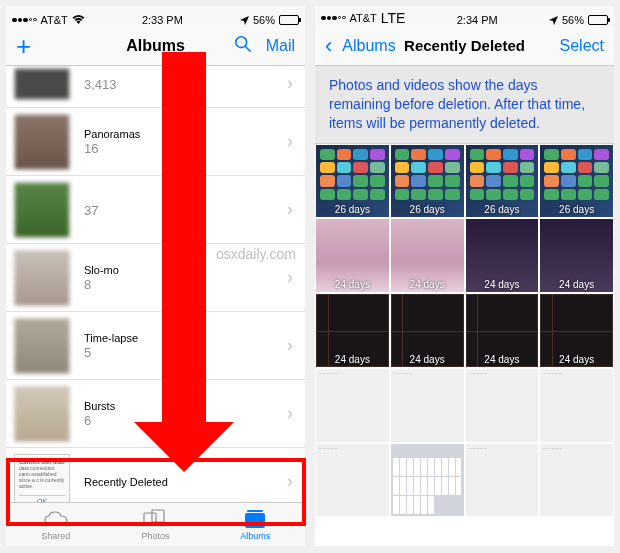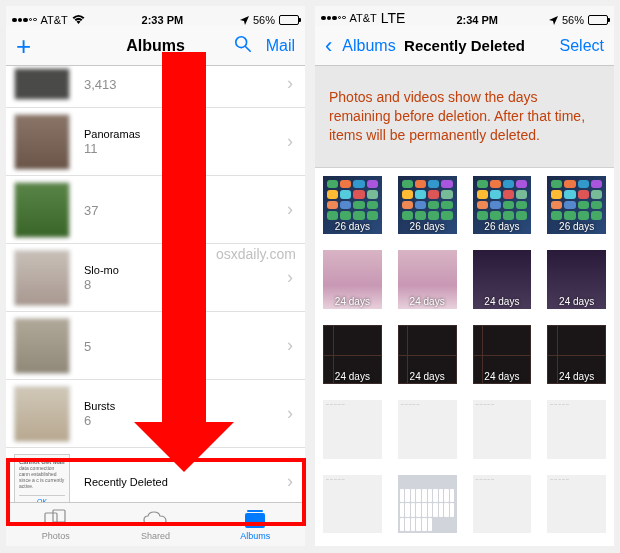--- a/index.html
+++ b/index.html
@@ -19,21 +19,21 @@
 
 .status-bar {
   height: 20px; background: #f7f7f7; color: #000;
   display: flex; align-items: flex-end; justify-content: space-between;
   padding: 0 6px; font-size: 11px; font-weight: 500;
 }
 .sb-left, .sb-right { display: flex; align-items: center; gap: 4px; }
 .signal-dots { display: flex; gap: 1px; }
 .sig-dot { width: 4.5px; height: 4.5px; border-radius: 50%; background: #000; }
 .sig-dot.off { background: transparent; border: 0.5px solid #000; width: 3.5px; height: 3.5px;}
-.time { font-weight: 700; }
+.time { font-weight: 400; }
 .battery { width: 20px; height: 10px; border: 1px solid #000; border-radius: 2px; position: relative; display: inline-block;}
 .battery::after { content: ""; position: absolute; right: -3px; top: 2px; width: 2px; height: 4px; background: #000; border-radius: 0 1px 1px 0;}
 .battery-fill { height: 100%; background: #000; }
 
 .nav-bar {
   height: 40px; background: #f7f7f7cc; border-bottom: 0.5px solid #c8c8c8;
   display: flex; align-items: center; justify-content: space-between;
   padding: 0 10px; position: relative;
 }
 .nav-title { position: absolute; left: 0; right: 0; text-align: center; font-size: 16px; font-weight: 600; pointer-events: none;}
@@ -62,28 +62,28 @@
 
 .tab-bar {
   height: 44px; background: #f7f7f7; border-top: 0.5px solid #c8c8c8;
   display: flex; justify-content: space-around; align-items: center;
 }
 .tab { display: flex; flex-direction: column; align-items: center; font-size: 9px; color: #8e8e8e; gap: 1px; width: 60px;}
 .tab.active { color: #007aff; }
 .tab-icon { width: 26px; height: 22px; display: flex; align-items: center; justify-content: center;}
 
 .info-banner {
-  background: #e8e8e8; color: #c2410c; font-size: 14px;
-  padding: 22px 14px; line-height: 1.35; border-bottom: 0.5px solid #d0d0d0;
+  background: #e8e8e8; color: #1d4ed8; font-size: 14px;
+  padding: 10px 14px; line-height: 1.35; border-bottom: 0.5px solid #d0d0d0;
 }
 .grid { flex: 1; padding: 0; overflow: hidden; background: #fff; }
 .grid-row { display: flex; }
 .grid-cell {
   flex: 1; aspect-ratio: 1; position: relative; background: #222;
-  margin: 8px; overflow: hidden; display: flex; align-items: center; justify-content: flex-end;
+  margin: 1px; overflow: hidden; display: flex; align-items: center; justify-content: flex-end;
 }
 .grid-cell .days-label {
   position: absolute; bottom: 2px; left: 0; right: 0;
   text-align: center; color: #fff; font-size: 10px;
   text-shadow: 0 0 3px rgba(0,0,0,0.8);
 }
 .grid-cell .inner { width: 100%; height: 100%; }
 .home-screen-thumb { background: linear-gradient(135deg, #1a2a4a, #2a4a7a); display: grid; grid-template-columns: repeat(4, 1fr); grid-template-rows: repeat(5, 1fr); gap: 2px; padding: 4px;}
 .home-screen-thumb i { background: #4a6; border-radius: 3px; display: block;}
 .home-screen-thumb i:nth-child(2){background:#e74;} .home-screen-thumb i:nth-child(3){background:#39c;} .home-screen-thumb i:nth-child(4){background:#a5d;}
@@ -164,21 +164,21 @@
         <div class="album-text">
           <span class="album-name"></span>
           <span class="album-count">3,413</span>
         </div>
         <span class="disclosure">›</span>
       </div>
       <div class="album-row">
         <div class="album-thumb" style="background:linear-gradient(#8a7568,#6a5548); filter:blur(2px)"></div>
         <div class="album-text">
           <span class="album-name">Panoramas</span>
-          <span class="album-count">11</span>
+          <span class="album-count">16</span>
         </div>
         <span class="disclosure">›</span>
       </div>
       <div class="album-row">
         <div class="album-thumb" style="background:linear-gradient(#5a8548,#3a6528); filter:blur(2px)"></div>
         <div class="album-text">
           <span class="album-count">37</span>
         </div>
         <span class="disclosure">›</span>
       </div>
@@ -186,20 +186,21 @@
         <div class="album-thumb" style="background:linear-gradient(#c8c0b8,#a89890); filter:blur(2px)"></div>
         <div class="album-text">
           <span class="album-name">Slo-mo</span>
           <span class="album-count">8</span>
         </div>
         <span class="disclosure">›</span>
       </div>
       <div class="album-row">
         <div class="album-thumb pixelated" style="background:linear-gradient(#b0a898,#908878)"></div>
         <div class="album-text">
+          <span class="album-name">Time-lapse</span>
           <span class="album-count">5</span>
         </div>
         <span class="disclosure">›</span>
       </div>
       <div class="album-row">
         <div class="album-thumb pixelated" style="background:linear-gradient(#d0c8b8,#b8a890)"></div>
         <div class="album-text">
           <span class="album-name">Bursts</span>
           <span class="album-count">6</span>
         </div>
@@ -213,36 +214,36 @@
           </div>
           <div class="ok">OK</div>
         </div>
         <div class="album-text">
           <span class="album-name">Recently Deleted</span>
         </div>
         <span class="disclosure">›</span>
       </div>
     </div>
     <div class="tab-bar">
+      <div class="tab">
+        <span class="tab-icon">
+            <svg width="26" height="18" viewBox="0 0 26 18">
+              <path d="M7 15 Q2 15 2 10 Q2 6 6 6 Q7 2 12 2 Q17 2 18 6 Q24 6 24 11 Q24 15 19 15 Z" fill="none" stroke="#8e8e8e" stroke-width="1.2"></path>
+            </svg>
+          </span>
+        <span>Shared</span>
+      </div>
       <div class="tab">
         <span class="tab-icon">
             <svg width="24" height="20" viewBox="0 0 24 20">
               <rect x="1" y="4" width="12" height="12" rx="1" fill="none" stroke="#8e8e8e" stroke-width="1.2"></rect>
               <rect x="9" y="1" width="12" height="12" rx="1" fill="none" stroke="#8e8e8e" stroke-width="1.2"></rect>
             </svg>
           </span>
         <span>Photos</span>
-      </div>
-      <div class="tab">
-        <span class="tab-icon">
-            <svg width="26" height="18" viewBox="0 0 26 18">
-              <path d="M7 15 Q2 15 2 10 Q2 6 6 6 Q7 2 12 2 Q17 2 18 6 Q24 6 24 11 Q24 15 19 15 Z" fill="none" stroke="#8e8e8e" stroke-width="1.2"></path>
-            </svg>
-          </span>
-        <span>Shared</span>
       </div>
       <div class="tab active">
         <span class="tab-icon">
             <svg width="24" height="20" viewBox="0 0 24 20">
               <rect x="4" y="1" width="16" height="2" fill="#007aff" rx="1"></rect>
               <rect x="2" y="4" width="20" height="15" fill="#007aff" rx="2"></rect>
             </svg>
           </span>
         <span>Albums</span>
       </div>

